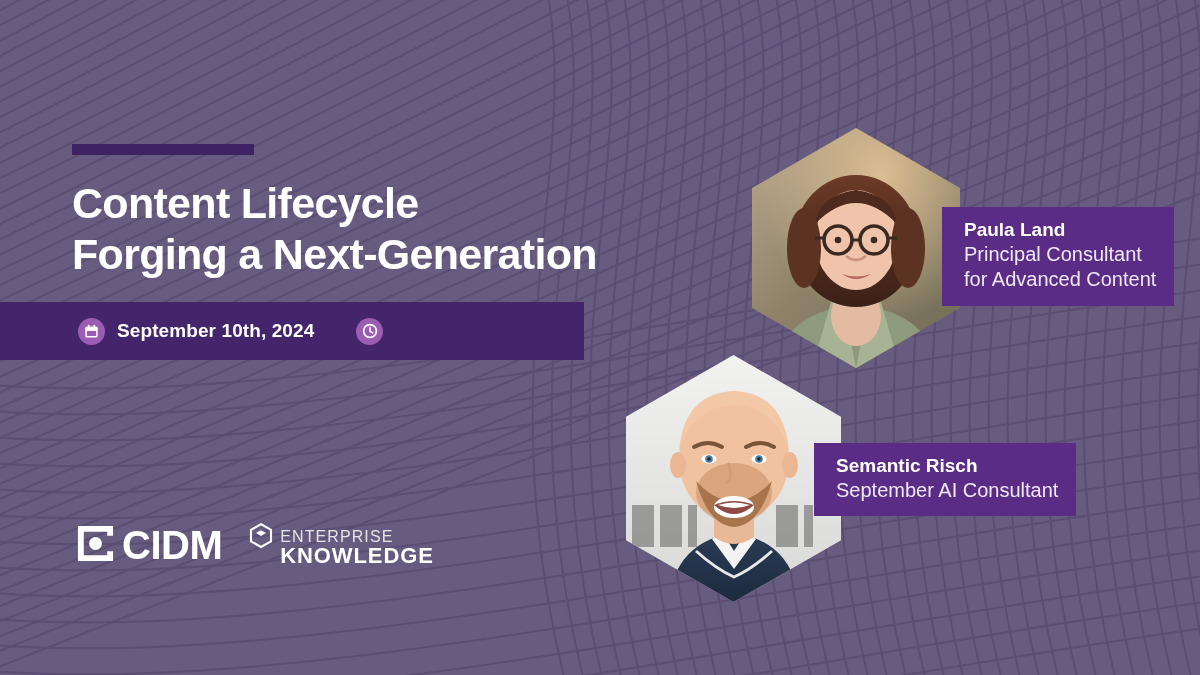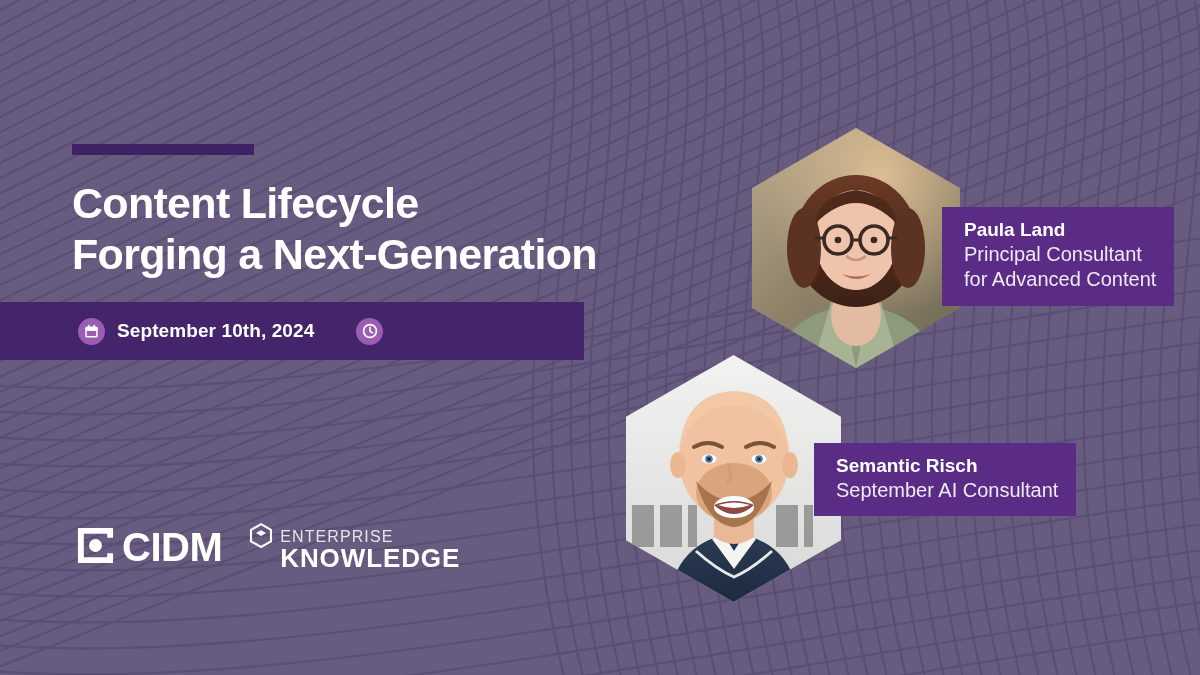--- a/index.html
+++ b/index.html
@@ -73,21 +73,21 @@
     color:#FFFFFF; font-size:40px; font-weight:bold;
     letter-spacing:-0.5px; line-height:1;
   }
   .logo-ek { display:flex; align-items:flex-start; gap:7px; }
   .ek-words { line-height:1.02; padding-top:6px; }
   .ek-line1 {
     color:#e5e5e5; font-size:16px; font-weight:normal;
     letter-spacing:1.1px; display:block;
   }
   .ek-line2 {
-    color:#FFFFFF; font-size:26px; font-weight:bold;
+    color:#FFFFFF; font-size:22px; font-weight:bold;
     letter-spacing:0.9px; display:block;
   }
 
   
   .speaker { position:absolute; }
   .hex-wrap { position:absolute; }
   .hex {
     width:100%; height:100%;
     clip-path: polygon(50% 0%, 100% 25%, 100% 75%, 50% 100%, 0% 75%, 0% 25%);
     overflow:hidden;

